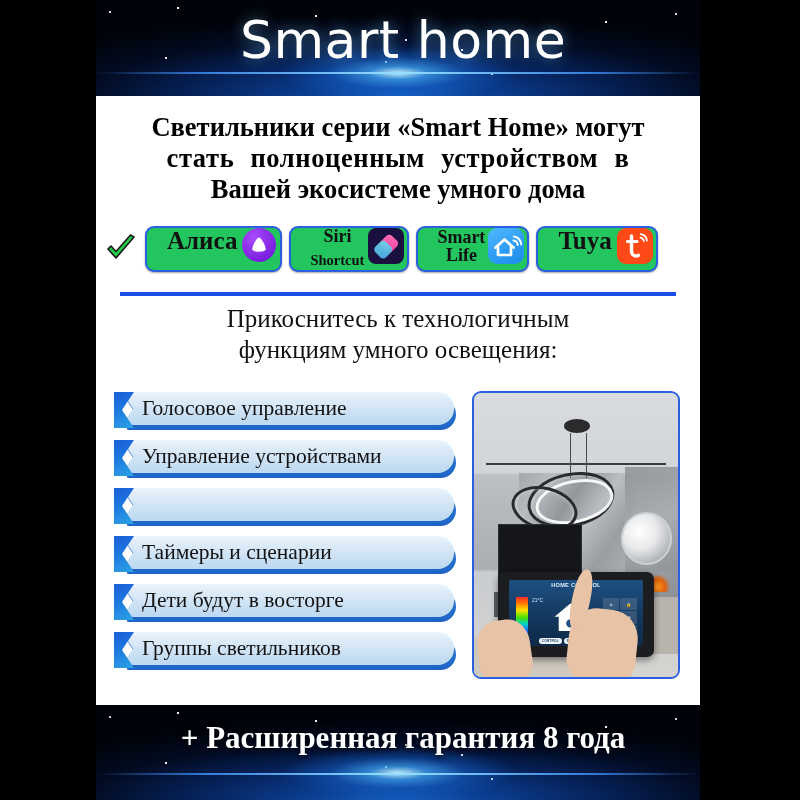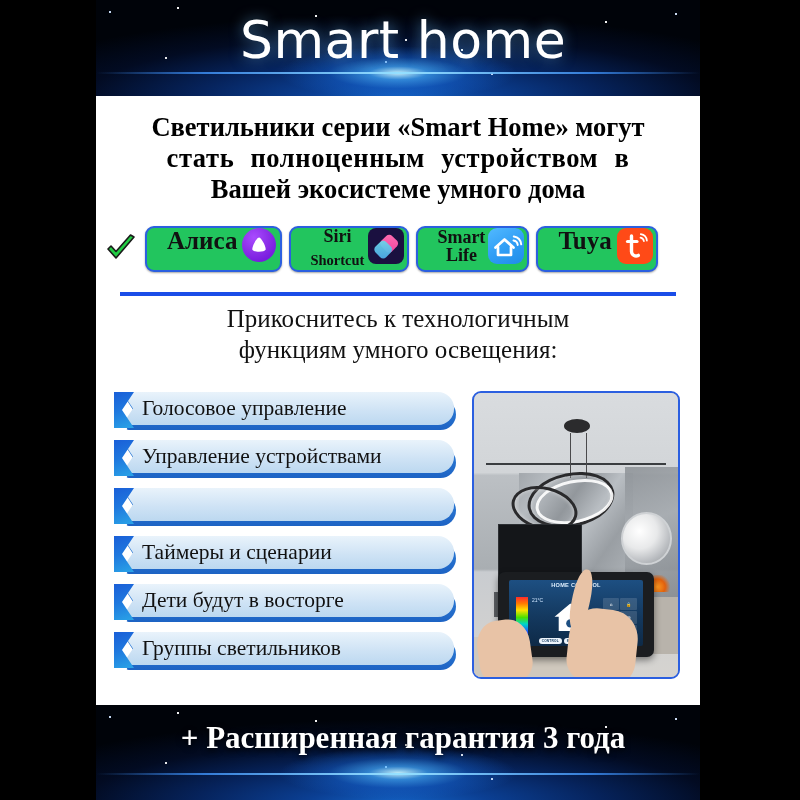--- a/index.html
+++ b/index.html
@@ -353,15 +353,15 @@
     </div>
 
   </div>
 
   <div class="stars" id="botband">
     <div class="dots"></div>
     <div class="dots2"></div>
     <div class="flare-glow"></div>
     <div class="flare"></div>
   </div>
-  <div class="band-title" id="bottom-title" style="top:720px">+ Расширенная гарантия 3 года</div>
+  <div class="band-title" id="bottom-title" style="top:720px">+ Расширенная гарантия 8 года</div>
 
 </div>
 
 </body></html>

